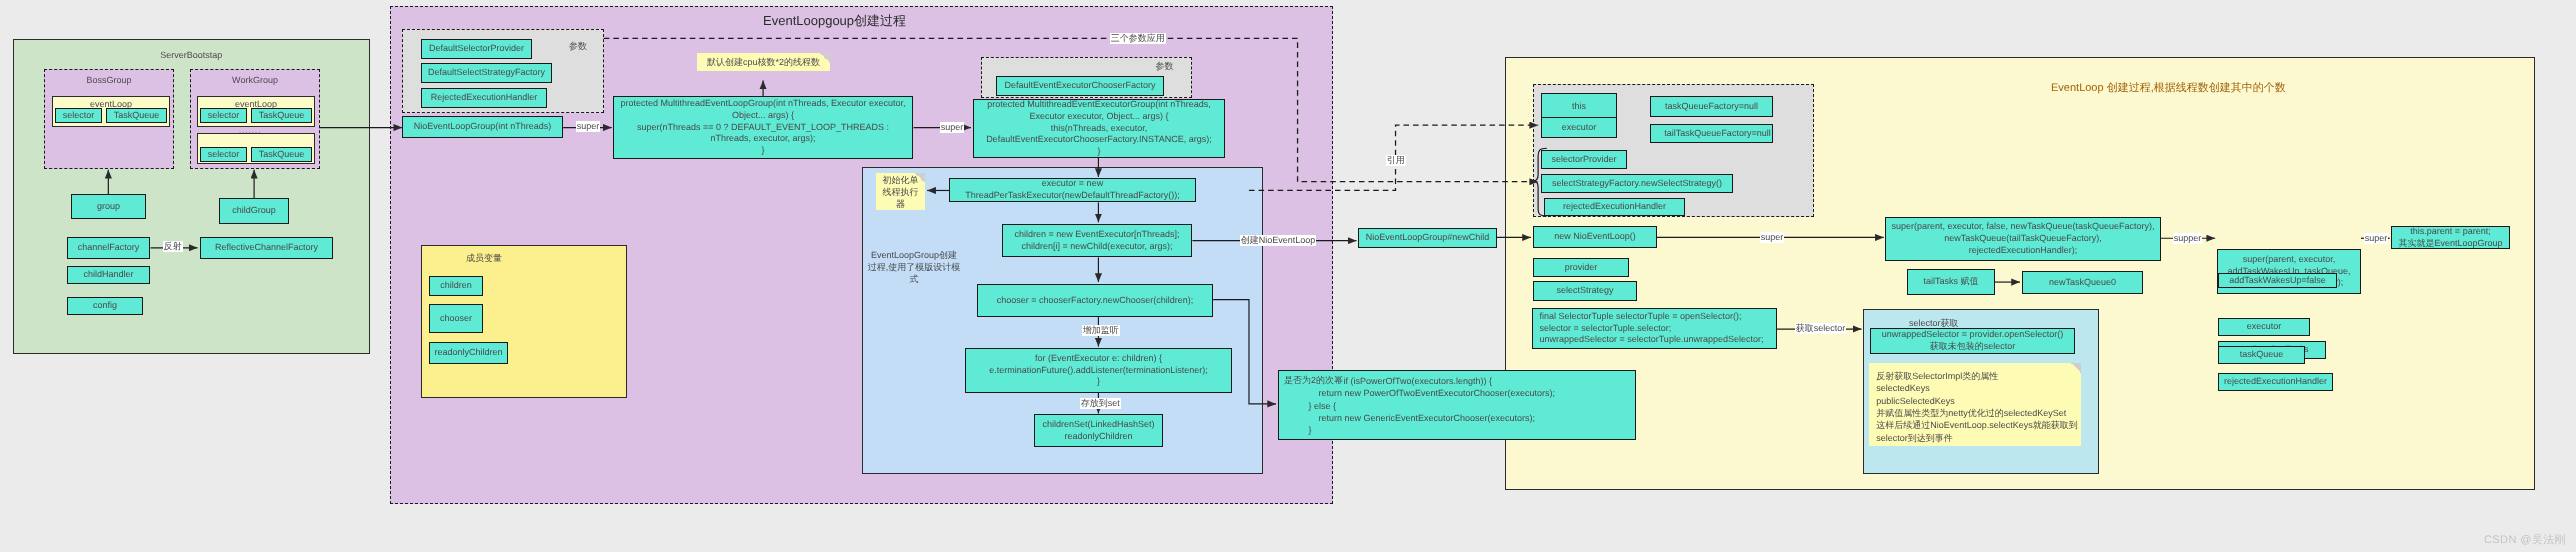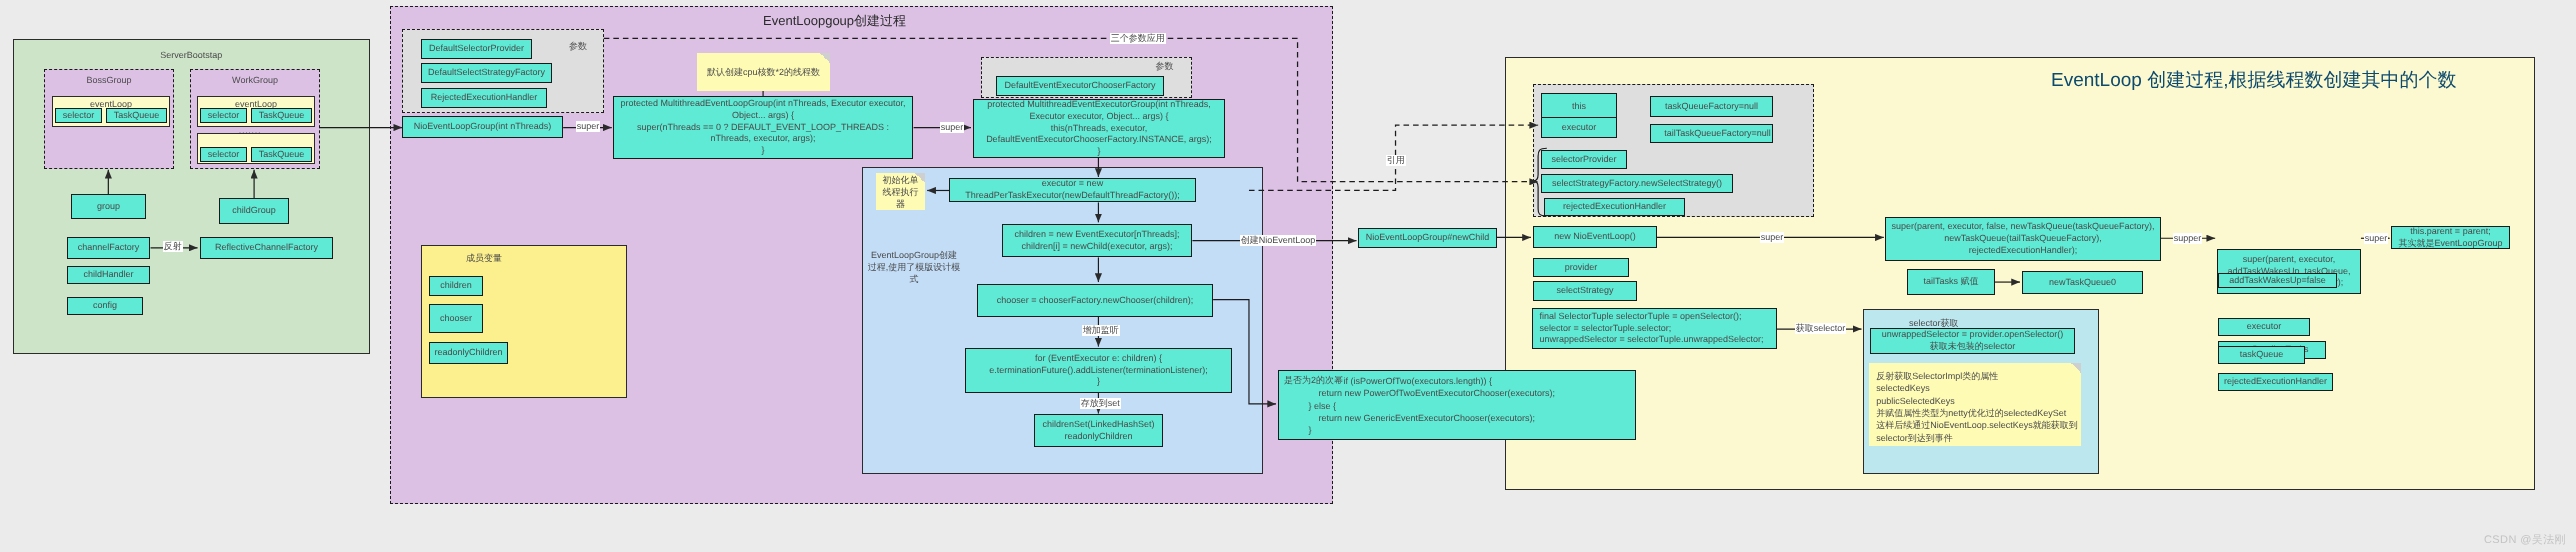--- a/index.html
+++ b/index.html
@@ -108,21 +108,21 @@
   <div style="position:absolute;right:16px;top:10.4px;font-size:9px;color:#4a4a4a;">参数</div>
 </div>
 <div class="node" style="left:421px;top:39px;width:111px;height:20px;">DefaultSelectorProvider</div>
 <div class="node" style="left:421px;top:63px;width:131px;height:20px;">DefaultSelectStrategyFactory</div>
 <div class="node" style="left:421px;top:88px;width:126px;height:20px;">RejectedExecutionHandler</div>
 
 <div class="node" style="left:402px;top:116px;width:161px;height:22px;">NioEventLoopGroup(int nThreads)</div>
 
 <div class="edgelbl" style="left:576px;top:121px;">super</div>
 
-<div class="note" style="left:697px;top:53px;width:133px;height:38px;display:flex;align-items:center;justify-content:center;">
+<div class="note" style="left:697px;top:53px;width:133px;height:18px;display:flex;align-items:center;justify-content:center;">
   <span>默认创建cpu核数*2的线程数</span>
   <span class="fold"></span>
 </div>
 
 <div class="node" style="left:613px;top:96px;width:300px;height:63px;">protected MultithreadEventLoopGroup(int nThreads, Executor executor,
 Object... args) {
 super(nThreads == 0 ? DEFAULT_EVENT_LOOP_THREADS :
 nThreads, executor, args);
 }</div>
 
@@ -173,22 +173,22 @@
      padding:4px 0 0 29.5px;white-space:pre;line-height:12.3px;">
   <span style="text-align:left;">              if (isPowerOfTwo(executors.length)) {
     return new PowerOfTwoEventExecutorChooser(executors);
 } else {
     return new GenericEventExecutorChooser(executors);
 }</span>
 </div>
 <div class="lbl" style="left:1284px;top:374px;line-height:12.3px;">是否为2的次幂</div>
 
 <div class="cont solid" style="left:1505px;top:57px;width:1030px;height:433px;background:#fcf8d0;">
-  <div style="position:absolute;z-index:2;left:545px;top:9px;
-       font-size:19px;color:#0c4a6e;white-space:nowrap;">EventLoop 创建过程,根据线程数创建其中的个数</div>
+  <div style="position:absolute;z-index:2;left:545px;top:23px;
+       font-size:11px;color:#a16207;white-space:nowrap;">EventLoop 创建过程,根据线程数创建其中的个数</div>
 </div>
 
 <div class="cont dash" style="left:1533px;top:84px;width:281px;height:133px;background:#dedede;"></div>
 <div class="node" style="left:1541px;top:93px;width:76px;height:28px;">this</div>
 <div class="node" style="left:1541px;top:117px;width:76px;height:21px;">executor</div>
 <div class="node" style="left:1541px;top:150px;width:86px;height:19px;">selectorProvider</div>
 <div class="node" style="left:1541px;top:174px;width:192px;height:19px;">selectStrategyFactory.newSelectStrategy()</div>
 <div class="node" style="left:1544px;top:198px;width:141px;height:18.3px;">rejectedExecutionHandler</div>
 <div class="node" style="left:1650px;top:96px;width:123px;height:21px;">taskQueueFactory=null</div>
 <div class="node" style="left:1650px;top:124px;width:123px;height:19px;padding-left:12px;">tailTaskQueueFactory=null</div>

